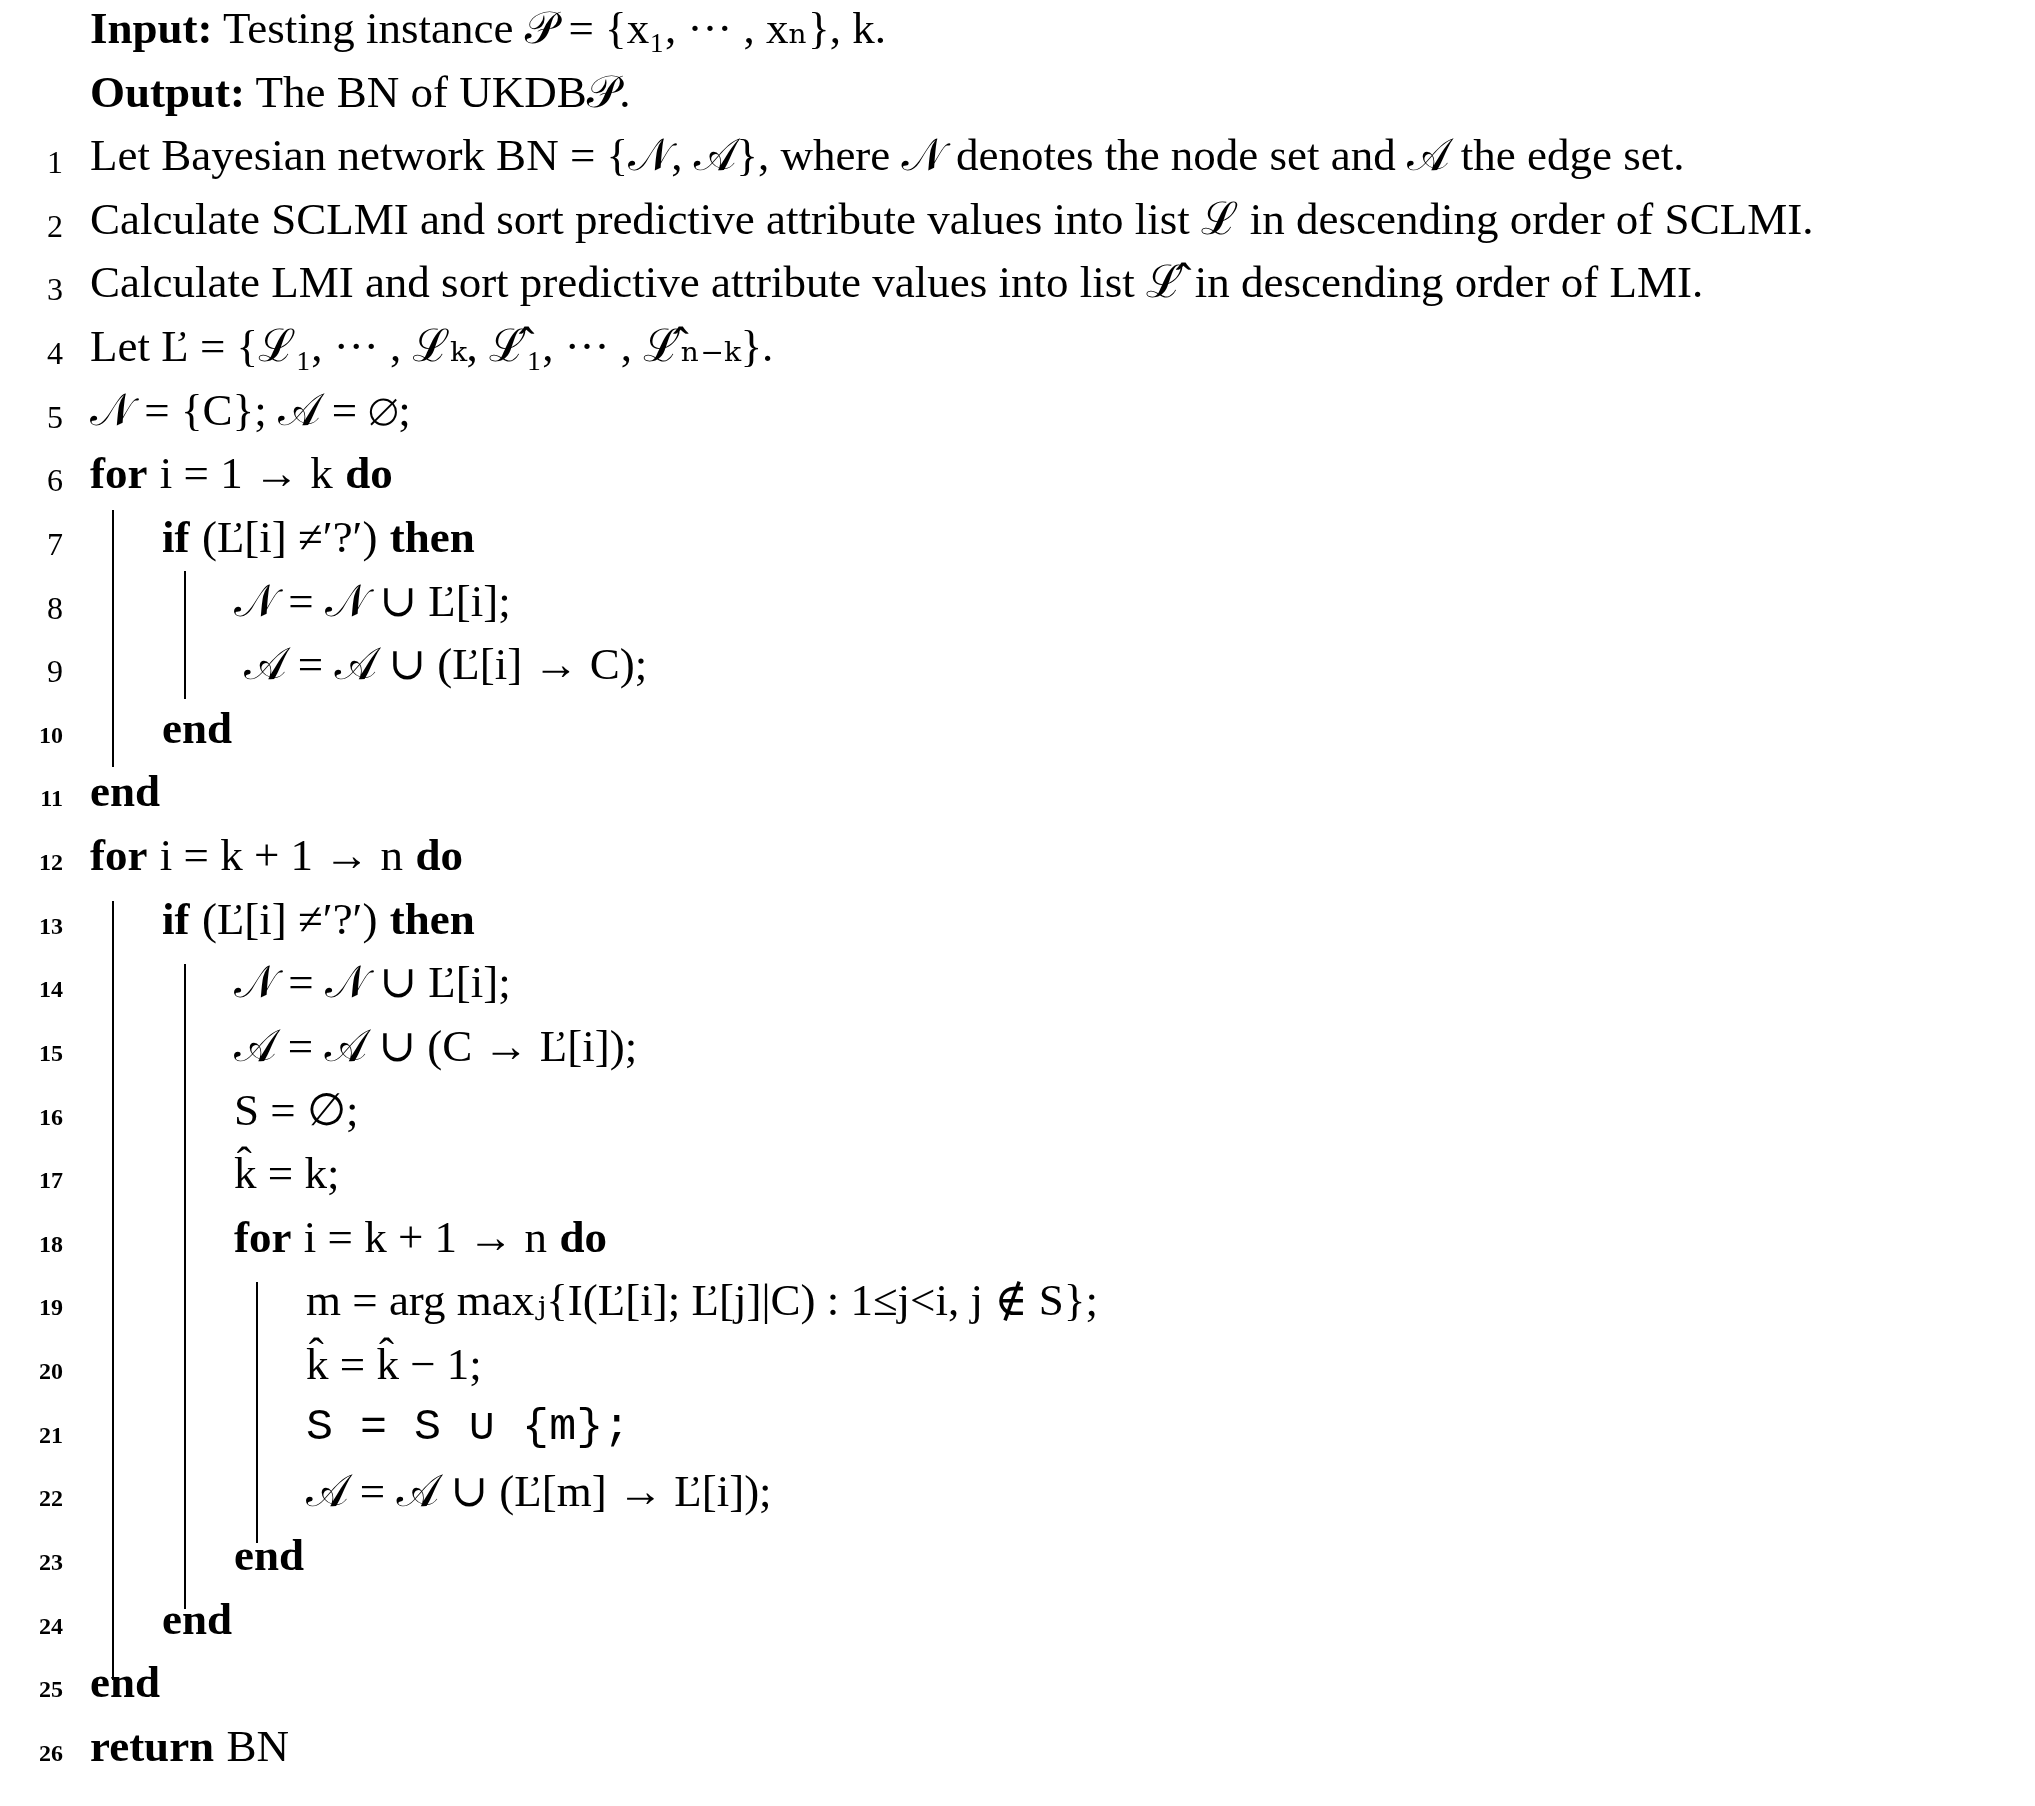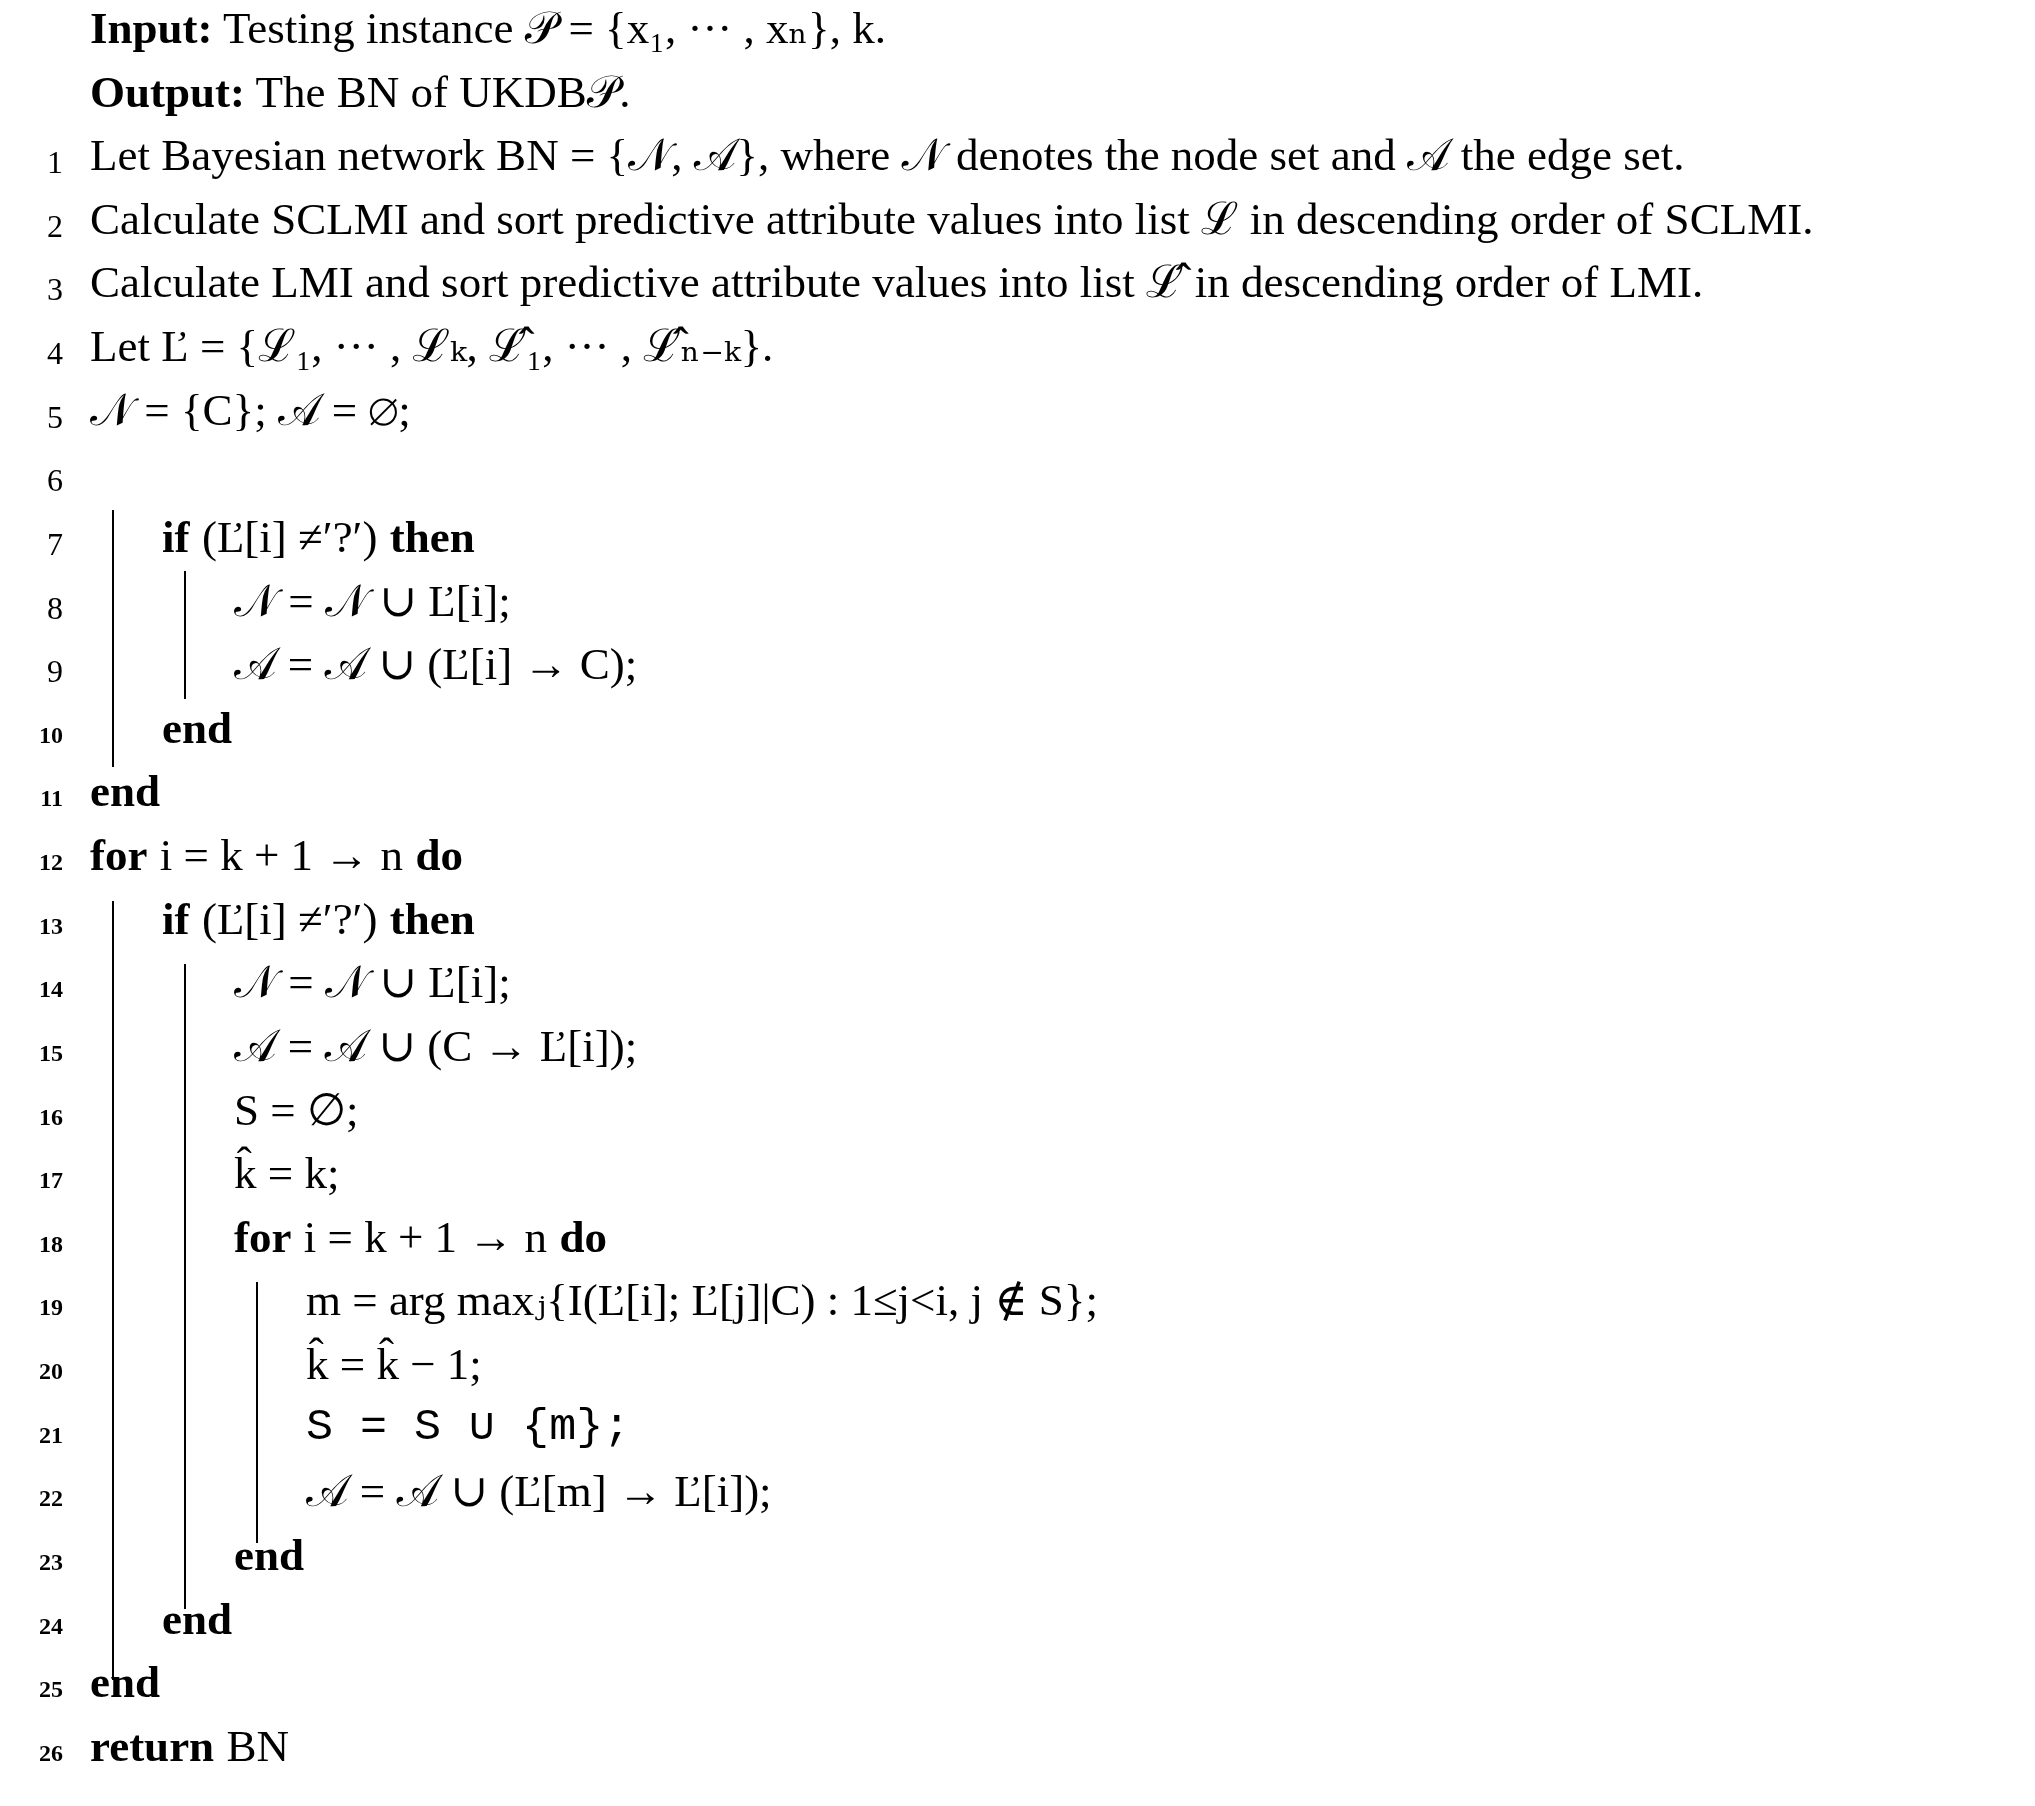--- a/index.html
+++ b/index.html
@@ -80,32 +80,33 @@
     <div class="line" style="top: 318px;">
       <div class="lno">4</div>
       <div class="txt" style="left: 90px;"><span class="kw"></span><span>Let Ľ = {ℒ₁, ··· , ℒₖ, ℒ̂₁, ··· , ℒ̂ₙ₋ₖ}.</span><span class="kw"></span></div>
     </div>
     <div class="line" style="top: 382px;">
       <div class="lno">5</div>
       <div class="txt" style="left: 90px;"><span class="kw"></span><span>𝒩 = {C}; 𝒜 = ∅;</span><span class="kw"></span></div>
     </div>
     <div class="line" style="top: 445px;">
       <div class="lno">6</div>
+      <div class="txt" style="left: 90px;"><span class="kw">for</span><span style="margin-left: 12.4px;">i = 1 → k</span><span class="kw" style="margin-left: 12.4px;">do</span></div>
     </div>
     <div class="line" style="top: 509px;">
       <div class="lno">7</div>
       <div class="txt" style="left: 162px;"><span class="kw">if</span><span style="margin-left: 12.4px;">(Ľ[i] ≠′?′)</span><span class="kw" style="margin-left: 12.4px;">then</span></div>
     </div>
     <div class="line" style="top: 573px;">
       <div class="lno">8</div>
       <div class="txt" style="left: 234px;"><span class="kw"></span><span>𝒩 = 𝒩 ∪ Ľ[i];</span><span class="kw"></span></div>
     </div>
     <div class="line" style="top: 636px;">
       <div class="lno">9</div>
-      <div class="txt" style="left: 234px;"><span class="kw"></span><span>𝒜 = 𝒜 ∪ (Ľ[i] → C);</span><span class="kw"></span></div>
+      <div class="txt" style="left: 244px;"><span class="kw"></span><span>𝒜 = 𝒜 ∪ (Ľ[i] → C);</span><span class="kw"></span></div>
     </div>
     <div class="line" style="top: 700px;">
       <div class="lno two">10</div>
       <div class="txt" style="left: 162px;"><span class="kw">end</span><span style="margin-left: 12.4px;"></span><span class="kw"></span></div>
     </div>
     <div class="line" style="top: 763px; padding-left: 44px;">
       <div class="lno two">11</div>
       <div class="txt" style="left: 90px;"><span class="kw">end</span><span style="margin-left: 12.4px;"></span><span class="kw"></span></div>
     </div>
     <div class="line" style="top: 827px;">

